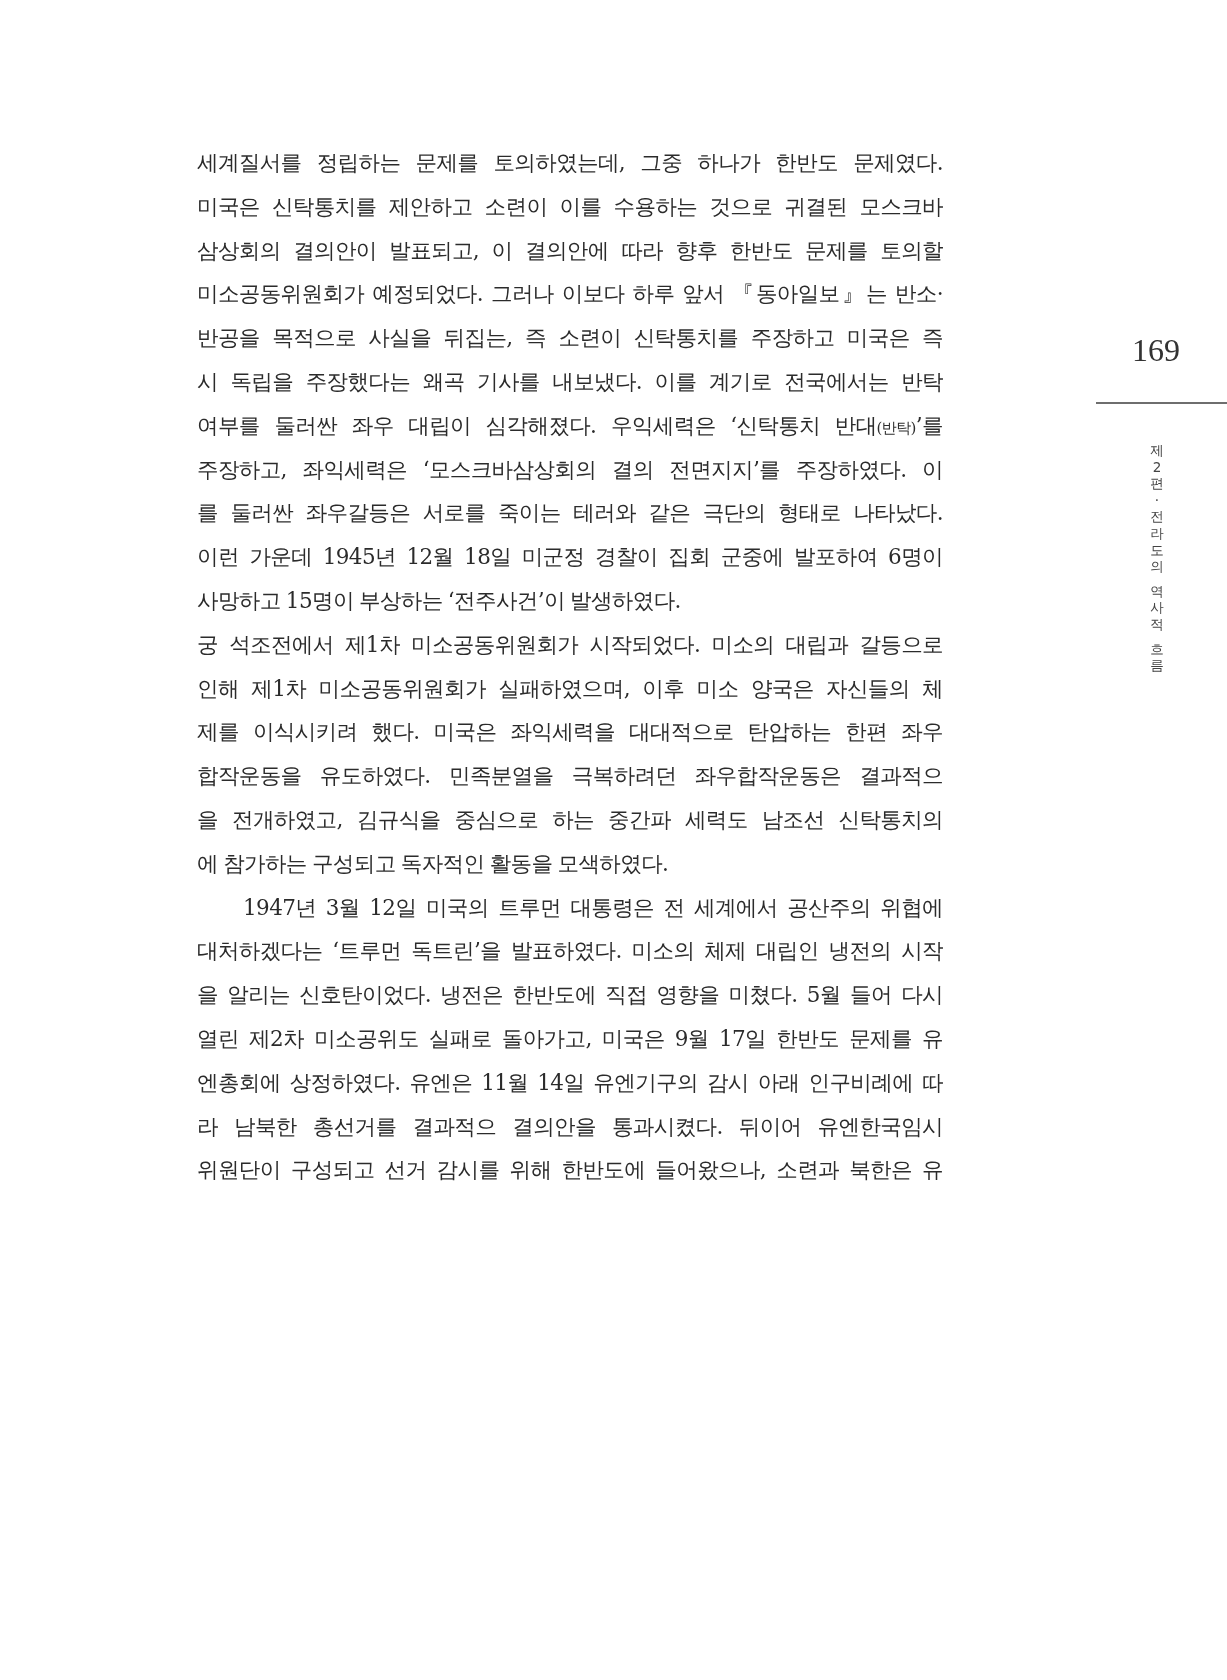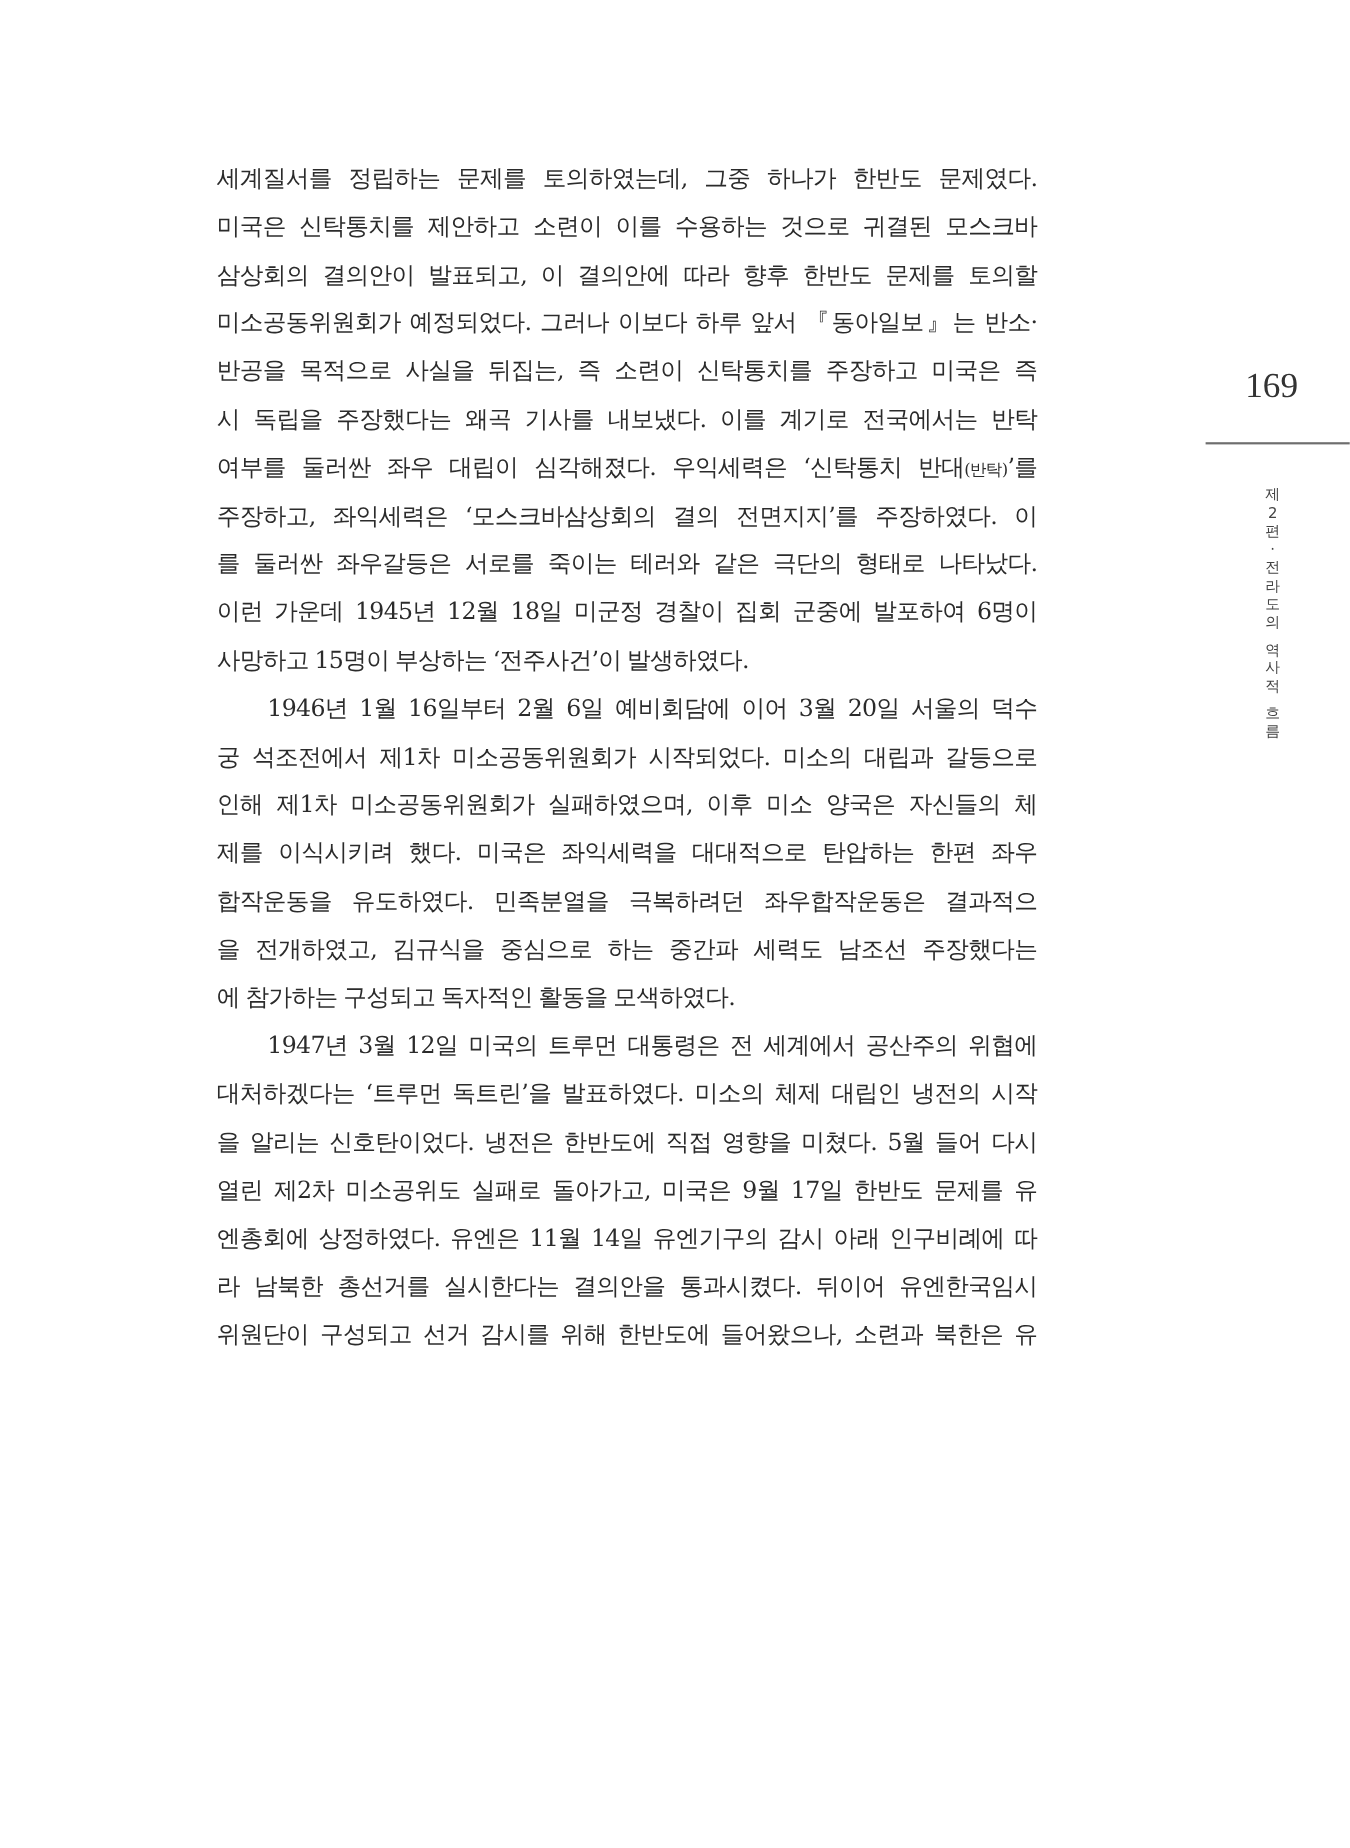--- a/index.html
+++ b/index.html
@@ -107,34 +107,33 @@
     <span class="line"><span class="txt">삼상회의 결의안이 발표되고, 이 결의안에 따라 향후 한반도 문제를 토의할</span></span>
     <span class="line"><span class="txt">미소공동위원회가 예정되었다. 그러나 이보다 하루 앞서 『동아일보』는 반소·</span></span>
     <span class="line"><span class="txt">반공을 목적으로 사실을 뒤집는, 즉 소련이 신탁통치를 주장하고 미국은 즉</span></span>
     <span class="line"><span class="txt">시 독립을 주장했다는 왜곡 기사를 내보냈다. 이를 계기로 전국에서는 반탁</span></span>
     <span class="line"><span class="txt"><span>여부를 둘러싼 좌우 대립이 심각해졌다. 우익세력은 ‘신탁통치 반대</span><span class="small">(반탁)</span><span>’를</span></span></span>
     <span class="line"><span class="txt">주장하고, 좌익세력은 ‘모스크바삼상회의 결의 전면지지’를 주장하였다. 이</span></span>
     <span class="line"><span class="txt">를 둘러싼 좌우갈등은 서로를 죽이는 테러와 같은 극단의 형태로 나타났다.</span></span>
     <span class="line"><span class="txt">이런 가운데 1945년 12월 18일 미군정 경찰이 집회 군중에 발포하여 6명이</span></span>
     <span class="line last"><span class="txt">사망하고 15명이 부상하는 ‘전주사건’이 발생하였다.</span></span>
 
-    <span class="line indent"><span class="txt">1946년 1월 16일부터 2월 6일 예비회담에 이어 3월 20일 서울의 덕수</span></span>
     <span class="line"><span class="txt">궁 석조전에서 제1차 미소공동위원회가 시작되었다. 미소의 대립과 갈등으로</span></span>
     <span class="line"><span class="txt">인해 제1차 미소공동위원회가 실패하였으며, 이후 미소 양국은 자신들의 체</span></span>
     <span class="line"><span class="txt">제를 이식시키려 했다. 미국은 좌익세력을 대대적으로 탄압하는 한편 좌우</span></span>
     <span class="line"><span class="txt">합작운동을 유도하였다. 민족분열을 극복하려던 좌우합작운동은 결과적으</span></span>
-    <span class="line"><span class="txt">을 전개하였고, 김규식을 중심으로 하는 중간파 세력도 남조선 주장했다는</span></span>
+    <span class="line"><span class="txt">을 전개하였고, 김규식을 중심으로 하는 중간파 세력도 남조선 신탁통치의</span></span>
     <span class="line last"><span class="txt">에 참가하는 구성되고 독자적인 활동을 모색하였다.</span></span>
 
     <span class="line indent"><span class="txt">1947년 3월 12일 미국의 트루먼 대통령은 전 세계에서 공산주의 위협에</span></span>
     <span class="line"><span class="txt">대처하겠다는 ‘트루먼 독트린’을 발표하였다. 미소의 체제 대립인 냉전의 시작</span></span>
     <span class="line"><span class="txt">을 알리는 신호탄이었다. 냉전은 한반도에 직접 영향을 미쳤다. 5월 들어 다시</span></span>
     <span class="line"><span class="txt">열린 제2차 미소공위도 실패로 돌아가고, 미국은 9월 17일 한반도 문제를 유</span></span>
     <span class="line"><span class="txt">엔총회에 상정하였다. 유엔은 11월 14일 유엔기구의 감시 아래 인구비례에 따</span></span>
-    <span class="line"><span class="txt">라 남북한 총선거를 실시한다는 결의안을 통과시켰다. 뒤이어 유엔한국임시</span></span>
+    <span class="line"><span class="txt">라 남북한 총선거를 결과적으 결의안을 통과시켰다. 뒤이어 유엔한국임시</span></span>
     <span class="line"><span class="txt">위원단이 구성되고 선거 감시를 위해 한반도에 들어왔으나, 소련과 북한은 유</span></span>
   </div>
 
   <div class="page-number">169</div>
   <div class="margin-rule"></div>
 
   <div class="section-title">
     <span class="ch">제</span>
     <span class="ch">2</span>
     <span class="ch">편</span>

